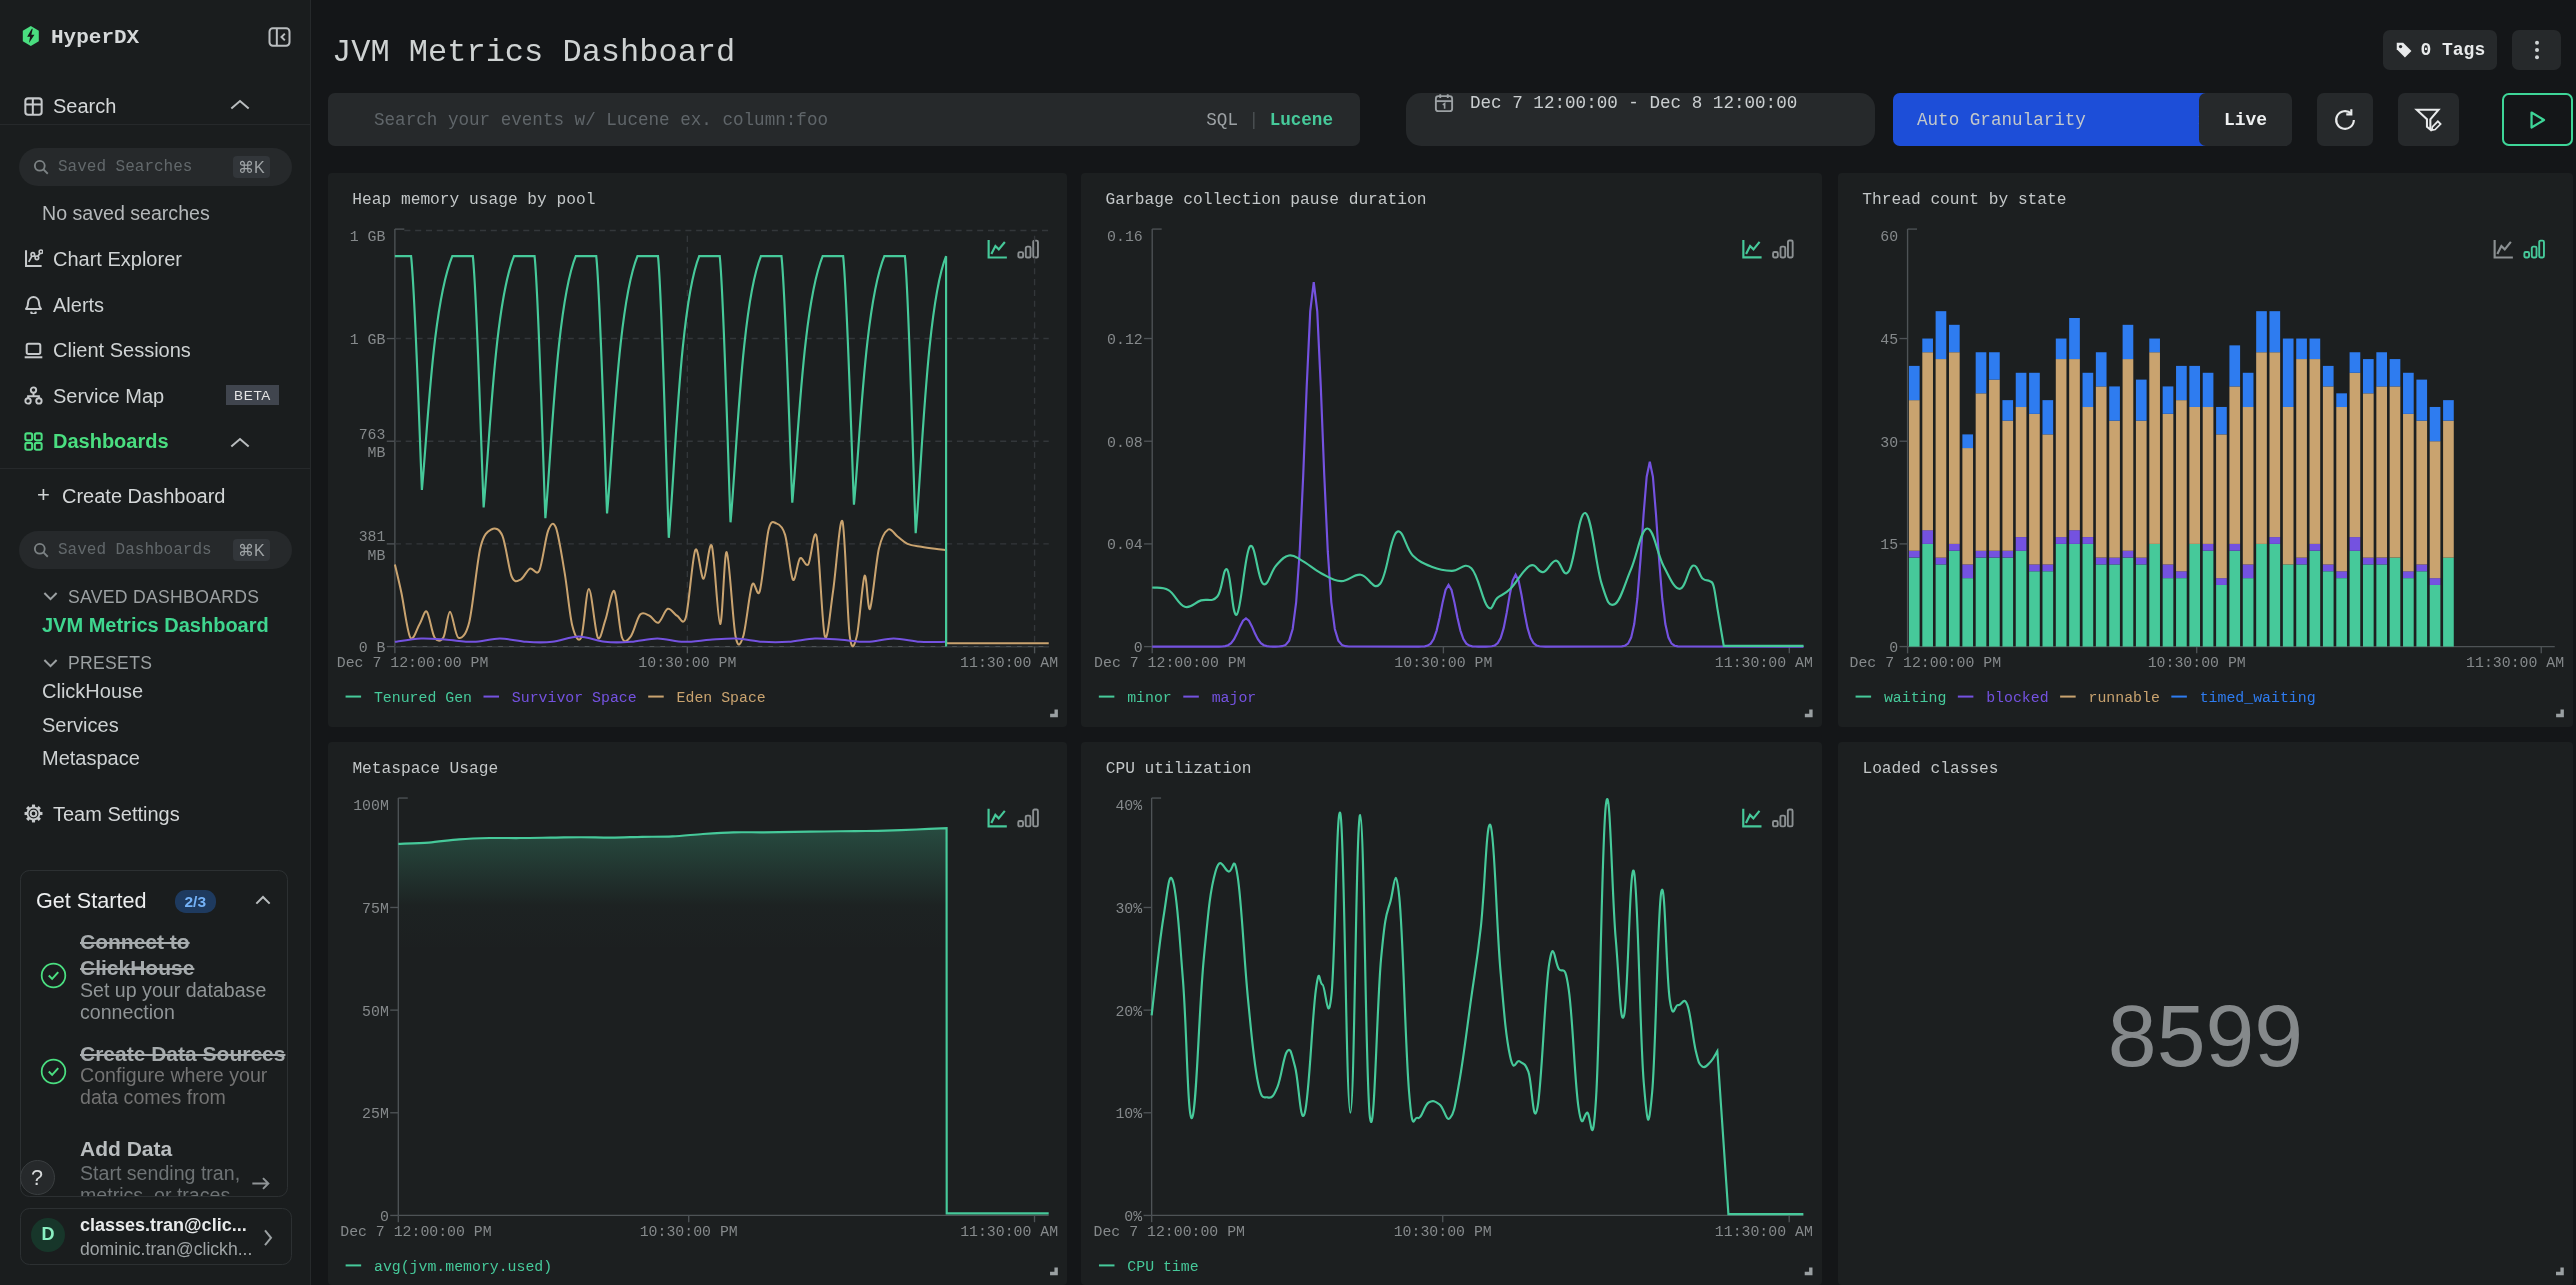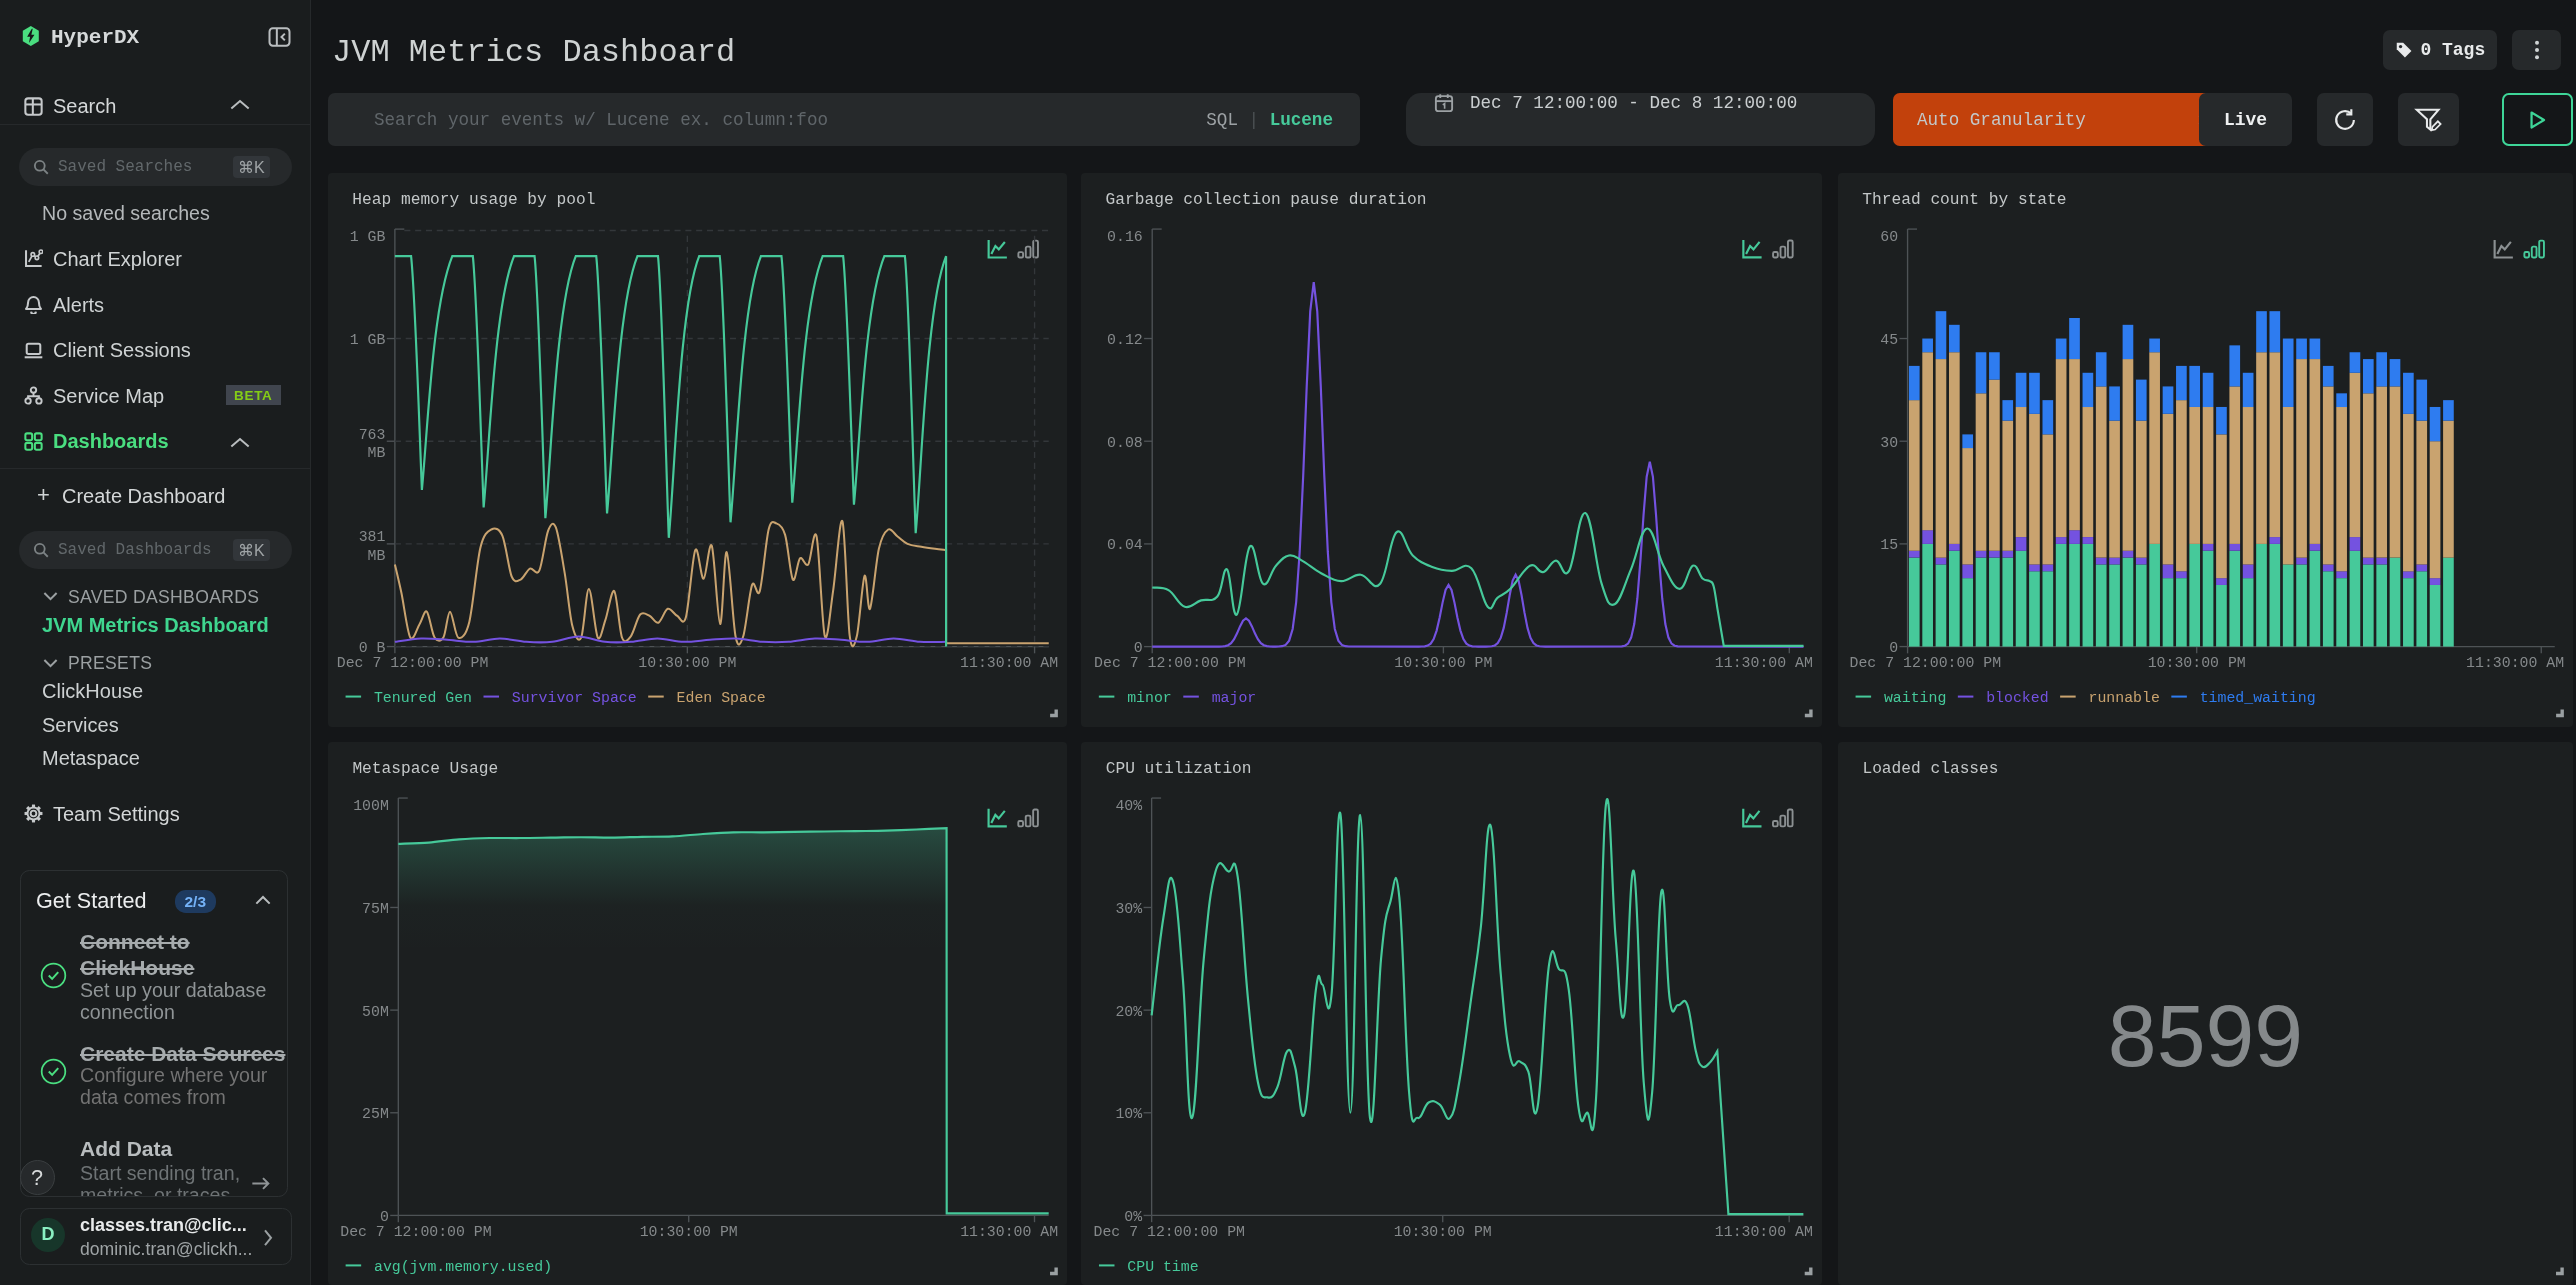--- a/index.html
+++ b/index.html
@@ -67,21 +67,21 @@
       <path d="M14,10 V15 M14,15 H6 V18 M14,15 H22 V18" fill="none" stroke="#c6c9cb" stroke-width="2.8"></path>
     </svg>
     <div class="abs" style="left:53px;top:385px;font-size:20px;color:#cfd3d4">Service Map</div>
     <svg class="abs" style="left:24px;top:432px" width="19" height="19" viewBox="0 0 28 28">
       <rect x="2" y="2" width="10" height="10" rx="2.5" fill="none" stroke="#4ade80" stroke-width="3"></rect>
       <rect x="16" y="2" width="10" height="10" rx="2.5" fill="none" stroke="#4ade80" stroke-width="3"></rect>
       <rect x="2" y="16" width="10" height="10" rx="2.5" fill="none" stroke="#4ade80" stroke-width="3"></rect>
       <rect x="16" y="16" width="10" height="10" rx="2.5" fill="none" stroke="#4ade80" stroke-width="3"></rect>
     </svg>
     <div class="abs" style="left:53px;top:430px;font-size:20px;font-weight:bold;color:#4ade80">Dashboards</div>
-    <div class="abs" style="left:226px;top:385px;background:#40454e;border-radius:0;padding:2.7px 8px;font-size:13.5px;font-weight:bold;letter-spacing:0.7px;color:#84cc16">BETA</div>
+    <div class="abs" style="left:226px;top:385px;background:#40454e;border-radius:0;padding:2.7px 8px;font-size:13.5px;font-weight:normal;letter-spacing:0.7px;color:#e5e5e5">BETA</div>
     <svg class="abs" style="left:230px;top:437px" width="20" height="10.8" viewBox="0 0 30 16">
       <path d="M2,14 L15,3 L28,14" fill="none" stroke="#b9bdbf" stroke-width="3"></path>
     </svg>
     <div class="abs" style="left:0;top:468px;width:310px;height:0.7px;background:#26292b"></div>
     <div class="abs" style="left:37px;top:482px;font-size:22px;color:#cfd3d4">+</div>
     <div class="abs" style="left:62px;top:485px;font-size:20px;color:#d4d7d8">Create Dashboard</div>
     <div class="abs pill" style="left:19px;top:531px;width:273px;height:38px">
 <svg style="margin:0 9.5px 0 13.5px" width="16" height="16" viewBox="0 0 26 26">
         <circle cx="11" cy="11" r="8" fill="none" stroke="#7c8284" stroke-width="3"></circle>
         <line x1="17" y1="17" x2="24" y2="24" stroke="#7c8284" stroke-width="3"></line>
@@ -170,21 +170,21 @@
 <div class="abs" style="left:1406px;top:93px;width:469px;height:53px;background:#26292b;border-radius:15px;display:flex;align-items:flex-start">
 <svg style="margin-left:28px" width="20" height="20" viewBox="0 0 32 32">
       <rect x="3" y="5" width="26" height="24" rx="4" fill="none" stroke="#9ca1a4" stroke-width="3"></rect>
       <line x1="3" y1="13" x2="29" y2="13" stroke="#9ca1a4" stroke-width="3"></line>
       <line x1="10" y1="2" x2="10" y2="8" stroke="#9ca1a4" stroke-width="3"></line>
       <line x1="22" y1="2" x2="22" y2="8" stroke="#9ca1a4" stroke-width="3"></line>
       <path d="M14,19 l3,-2 v8" fill="none" stroke="#9ca1a4" stroke-width="2.6"></path>
     </svg>
 <span style="margin-left:16px;font-family:'Liberation Mono',monospace;font-size:17.6px;color:#c9cdcf">Dec 7 12:00:00 - Dec 8 12:00:00</span>
   </div>
-<div class="abs" style="left:1893px;top:93px;width:336px;height:53px;background:#c2410c;border-radius:6.8px;display:flex;align-items:center">
+<div class="abs" style="left:1893px;top:93px;width:336px;height:53px;background:#1d4ed8;border-radius:6.8px;display:flex;align-items:center">
 <span style="margin-left:24px;font-family:'Liberation Mono',monospace;font-size:17.6px;color:#c3c8ca">Auto Granularity</span>
 <svg style="margin-left:auto;margin-right:19px" width="12" height="20" viewBox="0 0 18 30">
       <path d="M2,11 l7,-7 7,7" fill="none" stroke="#9ca1a4" stroke-width="3"></path>
       <path d="M2,19 l7,7 7,-7" fill="none" stroke="#9ca1a4" stroke-width="3"></path>
     </svg>
   </div>
 <div class="abs btn" style="left:2199px;top:93px;width:93px;height:53px">
     <span style="font-family:'Liberation Mono',monospace;font-weight:bold;font-size:18px;color:#eef0f1">Live</span>
   </div>
 <div class="abs btn" style="left:2317px;top:93px;width:56px;height:53px">

